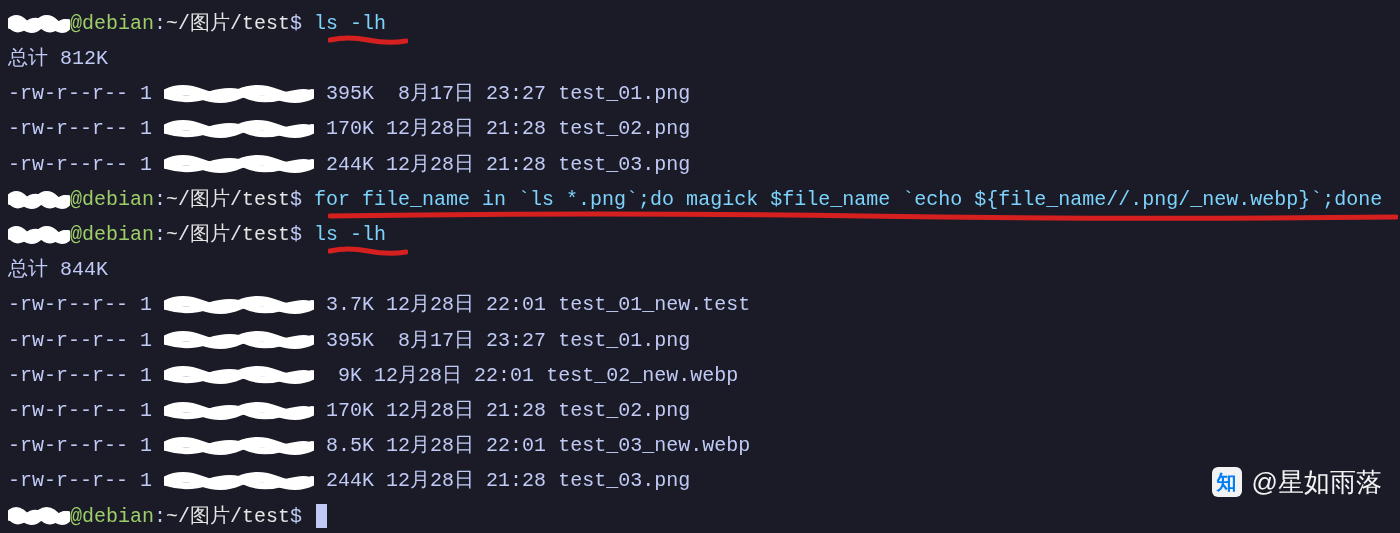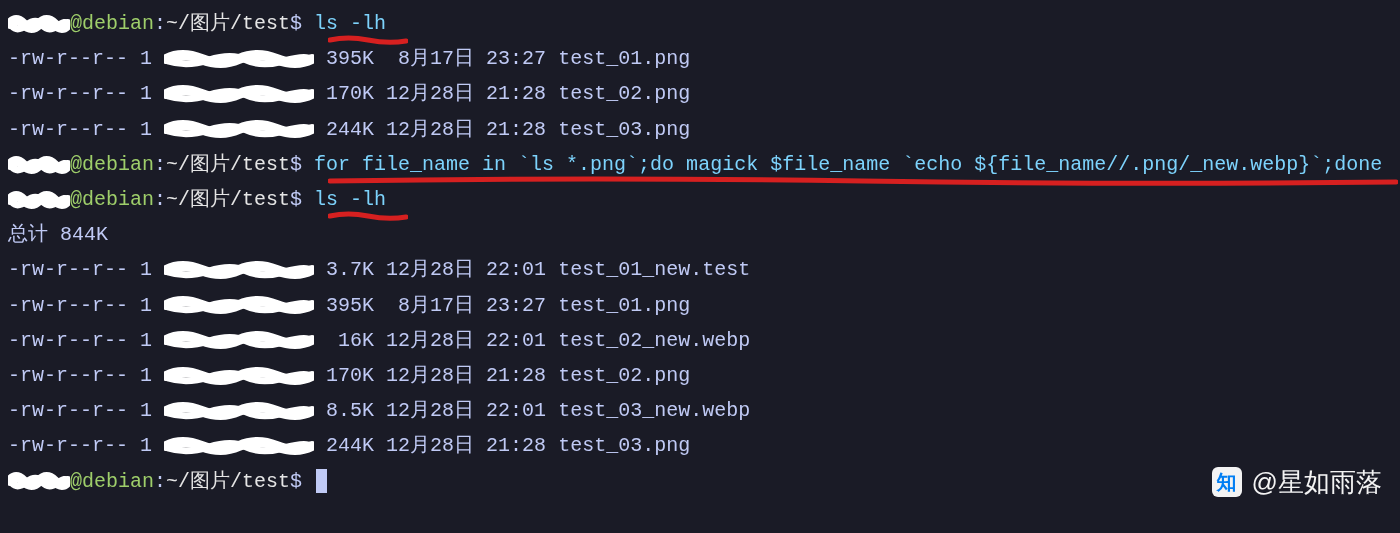--- a/index.html
+++ b/index.html
@@ -95,20 +95,21 @@
 </head>
 <body>
 
 <div id="terminal">
     <div class="line" style="position: relative;"><span class="scribble" style="width:62px">xxxxxx<svg viewBox="0 0 62 24" preserveAspectRatio="none">
     <path d="M2,12 Q 7.4399999999999995,4 15.5,12 T 31,12 T 46.5,12 T 60,12" stroke="#ffffff" stroke-width="10" stroke-linecap="round" fill="none"></path>
     <path d="M4,14 Q 9.299999999999999,20 18.599999999999998,13 T 34.1,13 T 49.6,14 T 58,12" stroke="#ffffff" stroke-width="7" stroke-linecap="round" fill="none"></path>
   </svg></span><span class="user">@debian</span><span class="prompt-symbol">:</span><span class="path">~/图片/test</span><span class="prompt-symbol">$ </span><span class="cmd">ls -lh</span><div class="underline-red" style="left: 320px; top: 28px;"><svg width="80" height="14" viewBox="0 0 80 14">
     <path d="M2,6 Q 20,2 40,6 T 78,7" stroke="#d62020" stroke-width="5" stroke-linecap="round" fill="none"></path>
   </svg></div></div>
+    <div class="line"><span class="output">总计 812K</span></div>
     <div class="line"><span class="output">-rw-r--r-- 1</span> <span class="scribble" style="width:150px">xxxxxx xxxxxx<svg viewBox="0 0 150 24" preserveAspectRatio="none">
     <path d="M2,12 Q 18,4 37.5,12 T 75,12 T 112.5,12 T 148,12" stroke="#ffffff" stroke-width="10" stroke-linecap="round" fill="none"></path>
     <path d="M4,14 Q 22.5,20 45,13 T 82.5,13 T 120,14 T 146,12" stroke="#ffffff" stroke-width="7" stroke-linecap="round" fill="none"></path>
   </svg></span> <span class="output">395K</span><span class="output">  8月17日 23:27</span> <span class="output">test_01.png</span></div>
     <div class="line"><span class="output">-rw-r--r-- 1</span> <span class="scribble" style="width:150px">xxxxxx xxxxxx<svg viewBox="0 0 150 24" preserveAspectRatio="none">
     <path d="M2,12 Q 18,4 37.5,12 T 75,12 T 112.5,12 T 148,12" stroke="#ffffff" stroke-width="10" stroke-linecap="round" fill="none"></path>
     <path d="M4,14 Q 22.5,20 45,13 T 82.5,13 T 120,14 T 146,12" stroke="#ffffff" stroke-width="7" stroke-linecap="round" fill="none"></path>
   </svg></span> <span class="output">170K</span><span class="output"> 12月28日 21:28</span> <span class="output">test_02.png</span></div>
     <div class="line"><span class="output">-rw-r--r-- 1</span> <span class="scribble" style="width:150px">xxxxxx xxxxxx<svg viewBox="0 0 150 24" preserveAspectRatio="none">
     <path d="M2,12 Q 18,4 37.5,12 T 75,12 T 112.5,12 T 148,12" stroke="#ffffff" stroke-width="10" stroke-linecap="round" fill="none"></path>
@@ -131,21 +132,21 @@
     <path d="M2,12 Q 18,4 37.5,12 T 75,12 T 112.5,12 T 148,12" stroke="#ffffff" stroke-width="10" stroke-linecap="round" fill="none"></path>
     <path d="M4,14 Q 22.5,20 45,13 T 82.5,13 T 120,14 T 146,12" stroke="#ffffff" stroke-width="7" stroke-linecap="round" fill="none"></path>
   </svg></span> <span class="output">3.7K</span><span class="output"> 12月28日 22:01</span> <span class="output">test_01_new.test</span></div>
     <div class="line"><span class="output">-rw-r--r-- 1</span> <span class="scribble" style="width:150px">xxxxxx xxxxxx<svg viewBox="0 0 150 24" preserveAspectRatio="none">
     <path d="M2,12 Q 18,4 37.5,12 T 75,12 T 112.5,12 T 148,12" stroke="#ffffff" stroke-width="10" stroke-linecap="round" fill="none"></path>
     <path d="M4,14 Q 22.5,20 45,13 T 82.5,13 T 120,14 T 146,12" stroke="#ffffff" stroke-width="7" stroke-linecap="round" fill="none"></path>
   </svg></span> <span class="output">395K</span><span class="output">  8月17日 23:27</span> <span class="output">test_01.png</span></div>
     <div class="line"><span class="output">-rw-r--r-- 1</span> <span class="scribble" style="width:150px">xxxxxx xxxxxx<svg viewBox="0 0 150 24" preserveAspectRatio="none">
     <path d="M2,12 Q 18,4 37.5,12 T 75,12 T 112.5,12 T 148,12" stroke="#ffffff" stroke-width="10" stroke-linecap="round" fill="none"></path>
     <path d="M4,14 Q 22.5,20 45,13 T 82.5,13 T 120,14 T 146,12" stroke="#ffffff" stroke-width="7" stroke-linecap="round" fill="none"></path>
-  </svg></span> <span class="output"> 16K</span><span class="output"> 12月28日 22:01</span> <span class="output">test_02_new.webp</span></div>
+  </svg></span> <span class="output"> 9K</span><span class="output"> 12月28日 22:01</span> <span class="output">test_02_new.webp</span></div>
     <div class="line"><span class="output">-rw-r--r-- 1</span> <span class="scribble" style="width:150px">xxxxxx xxxxxx<svg viewBox="0 0 150 24" preserveAspectRatio="none">
     <path d="M2,12 Q 18,4 37.5,12 T 75,12 T 112.5,12 T 148,12" stroke="#ffffff" stroke-width="10" stroke-linecap="round" fill="none"></path>
     <path d="M4,14 Q 22.5,20 45,13 T 82.5,13 T 120,14 T 146,12" stroke="#ffffff" stroke-width="7" stroke-linecap="round" fill="none"></path>
   </svg></span> <span class="output">170K</span><span class="output"> 12月28日 21:28</span> <span class="output">test_02.png</span></div>
     <div class="line"><span class="output">-rw-r--r-- 1</span> <span class="scribble" style="width:150px">xxxxxx xxxxxx<svg viewBox="0 0 150 24" preserveAspectRatio="none">
     <path d="M2,12 Q 18,4 37.5,12 T 75,12 T 112.5,12 T 148,12" stroke="#ffffff" stroke-width="10" stroke-linecap="round" fill="none"></path>
     <path d="M4,14 Q 22.5,20 45,13 T 82.5,13 T 120,14 T 146,12" stroke="#ffffff" stroke-width="7" stroke-linecap="round" fill="none"></path>
   </svg></span> <span class="output">8.5K</span><span class="output"> 12月28日 22:01</span> <span class="output">test_03_new.webp</span></div>
     <div class="line"><span class="output">-rw-r--r-- 1</span> <span class="scribble" style="width:150px">xxxxxx xxxxxx<svg viewBox="0 0 150 24" preserveAspectRatio="none">
     <path d="M2,12 Q 18,4 37.5,12 T 75,12 T 112.5,12 T 148,12" stroke="#ffffff" stroke-width="10" stroke-linecap="round" fill="none"></path>

